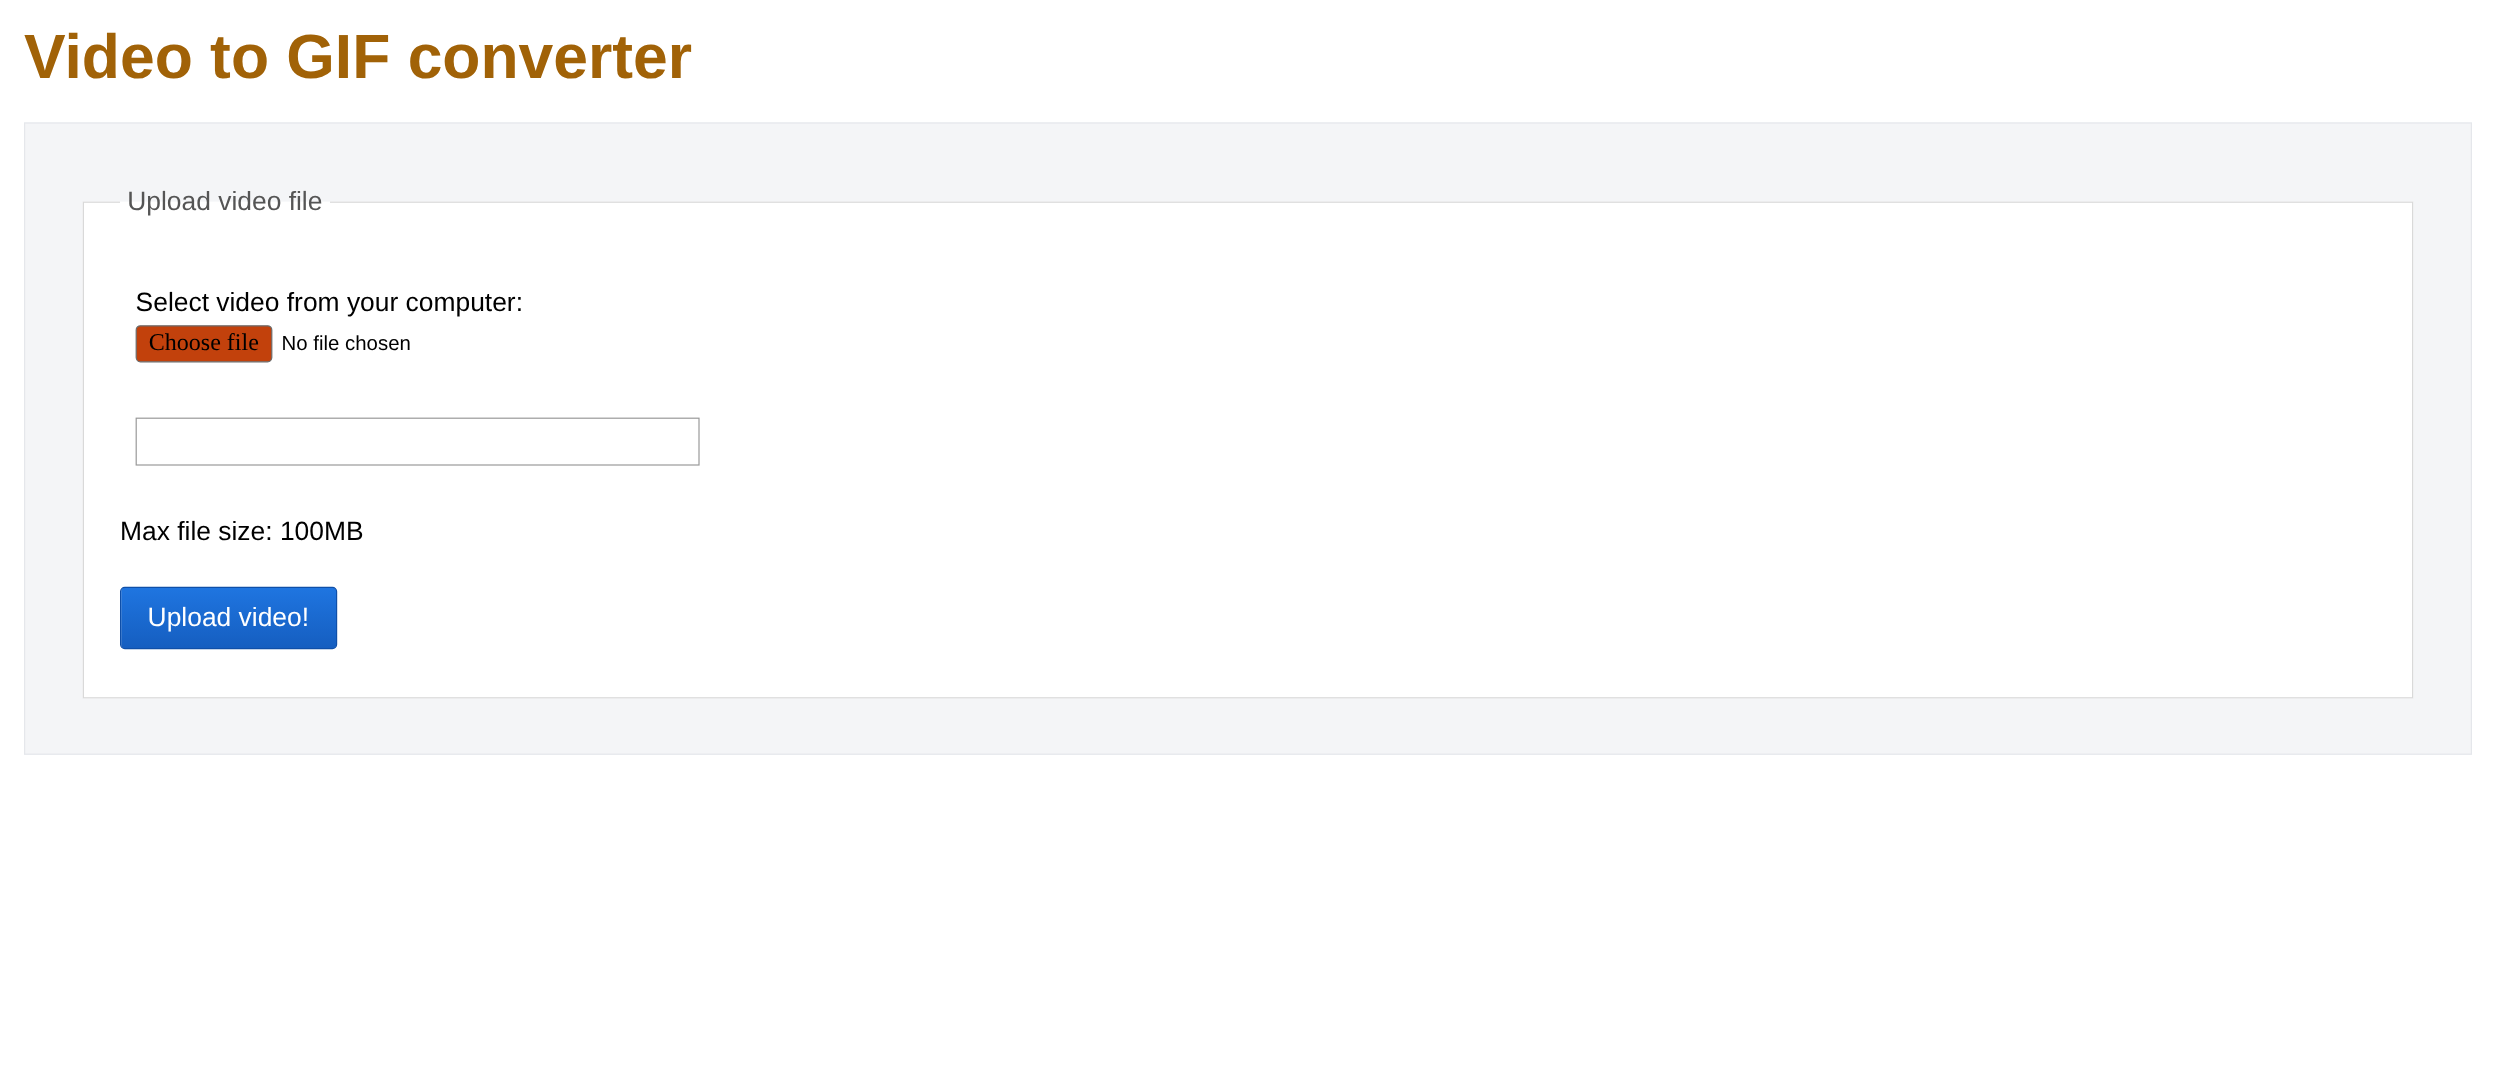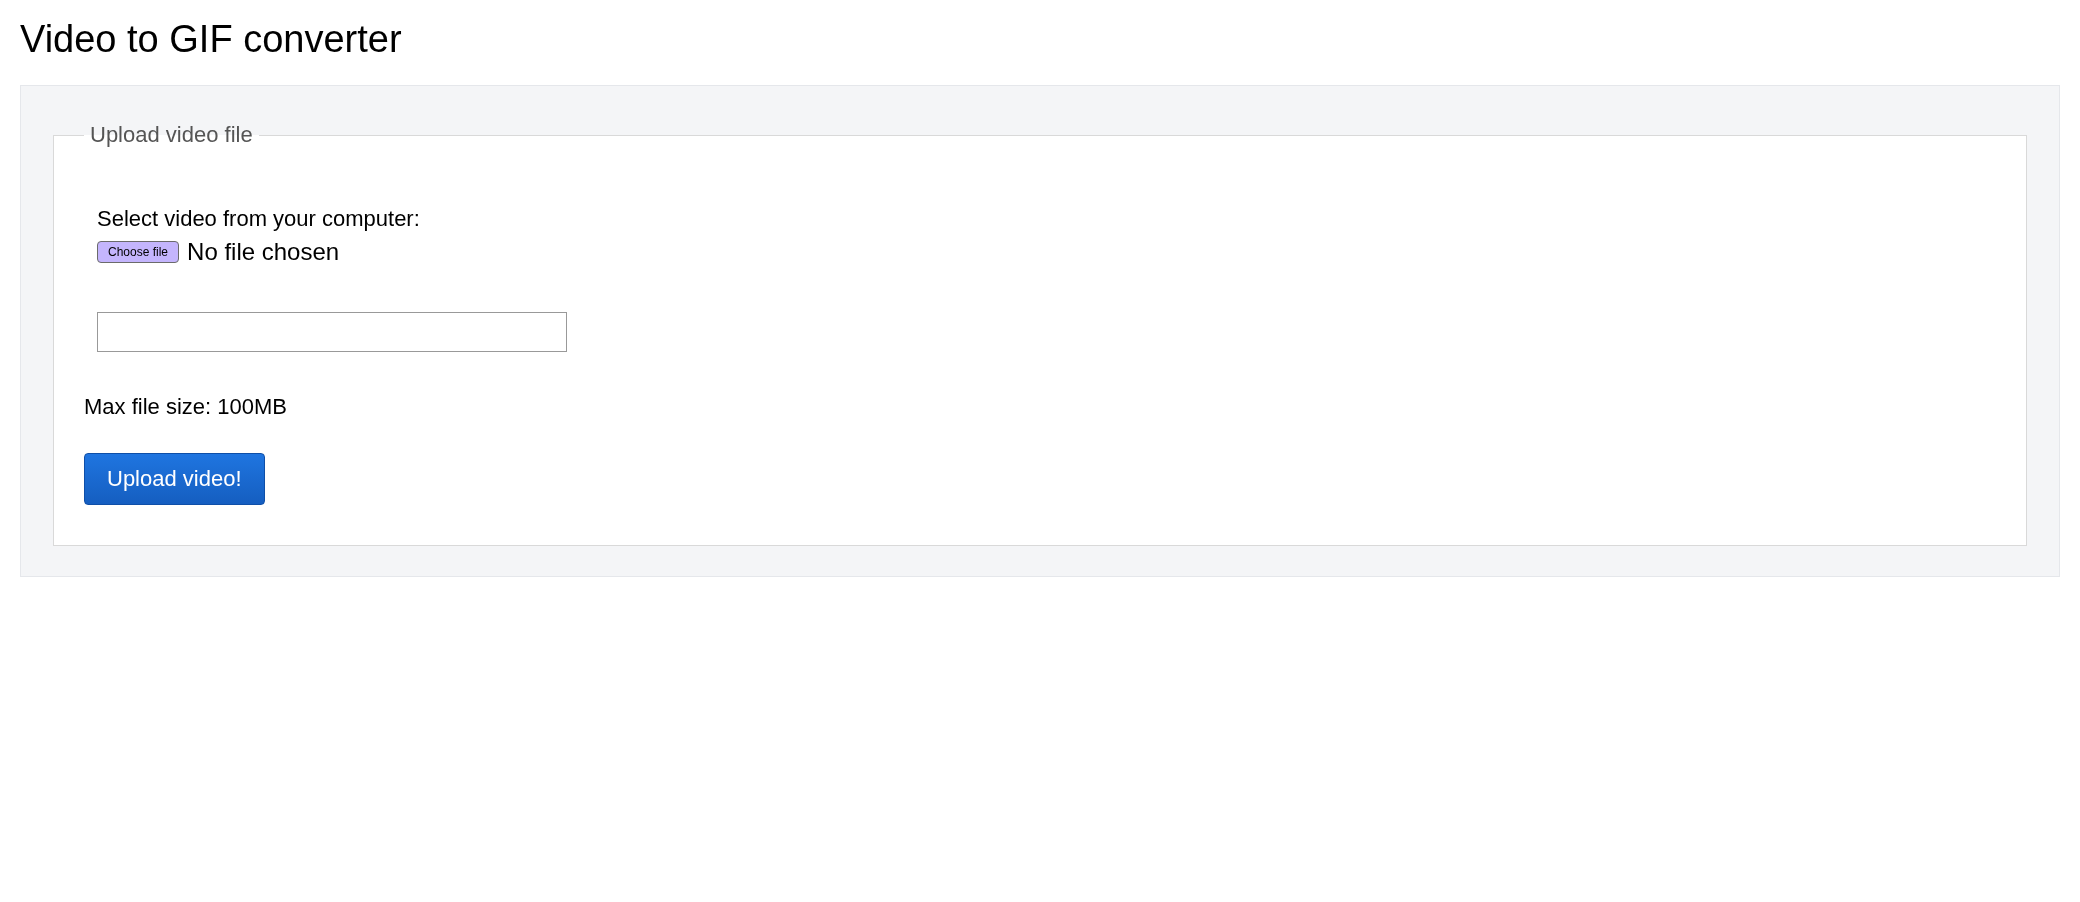--- a/index.html
+++ b/index.html
@@ -7,29 +7,29 @@
     }
     body {
       margin: 0;
       padding: 0 20px 20px 20px;
       font-family: -apple-system, BlinkMacSystemFont, "Segoe UI", Helvetica, Arial, sans-serif;
       font-size: 22px;
       color: #000;
       background: #fff;
     }
     h1 {
-      font-size: 38px;
-      font-weight: 400;
-      color: #000000;
+      font-size: 52px;
+      font-weight: 700;
+      color: #a16207;
       margin: 18px 0 24px 0;
     }
     .panel {
       background: #f4f5f7;
       border: 1px solid #e5e7eb;
-      padding: 30px;
+      padding: 46px;
     }
     fieldset {
       background: #fff;
       border: 1px solid #d9d9d9;
       padding: 30px 30px 40px 30px;
       margin-top: 6px;
     }
     legend {
       font-size: 22px;
       color: #555;
@@ -39,30 +39,30 @@
       margin-top: 28px;
       margin-left: 13px;
     }
     .file-row {
       margin-top: 6px;
       display: flex;
       align-items: center;
       gap: 8px;
     }
     .choose-btn {
-      font-family: Liberation Sans, sans-serif;
-      font-size: 12px;
-      background: #c4b5fd;
+      font-family: Liberation Serif, serif;
+      font-size: 20px;
+      background: #c2410c;
       border: 1px solid #6b6b6b;
       border-radius: 4px;
       padding: 3px 10px;
       cursor: default;
     }
     .file-status {
-      font-size: 24px;
+      font-size: 17px;
     }
     .url-input {
       width: 470px;
       height: 40px;
       font-size: 18px;
       border: 1px solid #999;
       padding: 4px 6px;
       margin-top: 6px;
     }
     .info-block {

